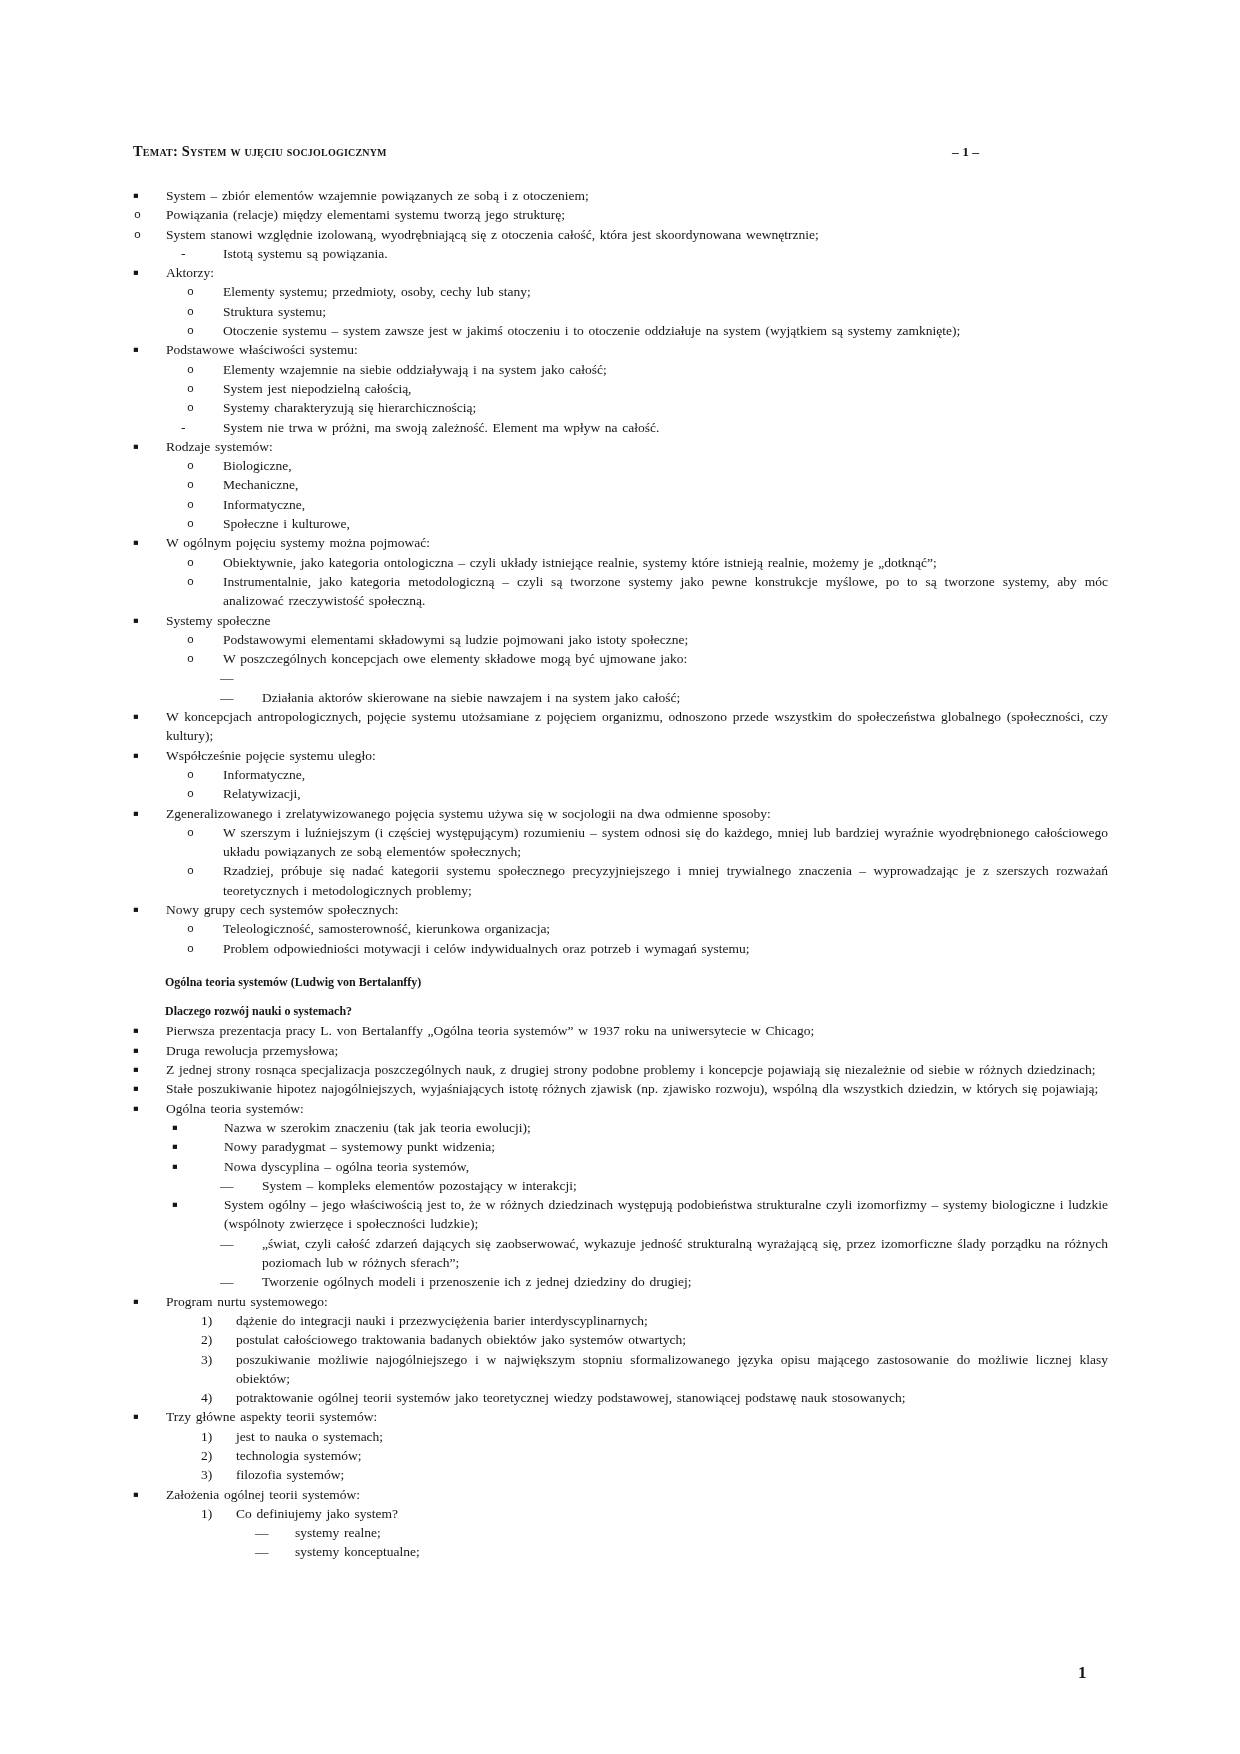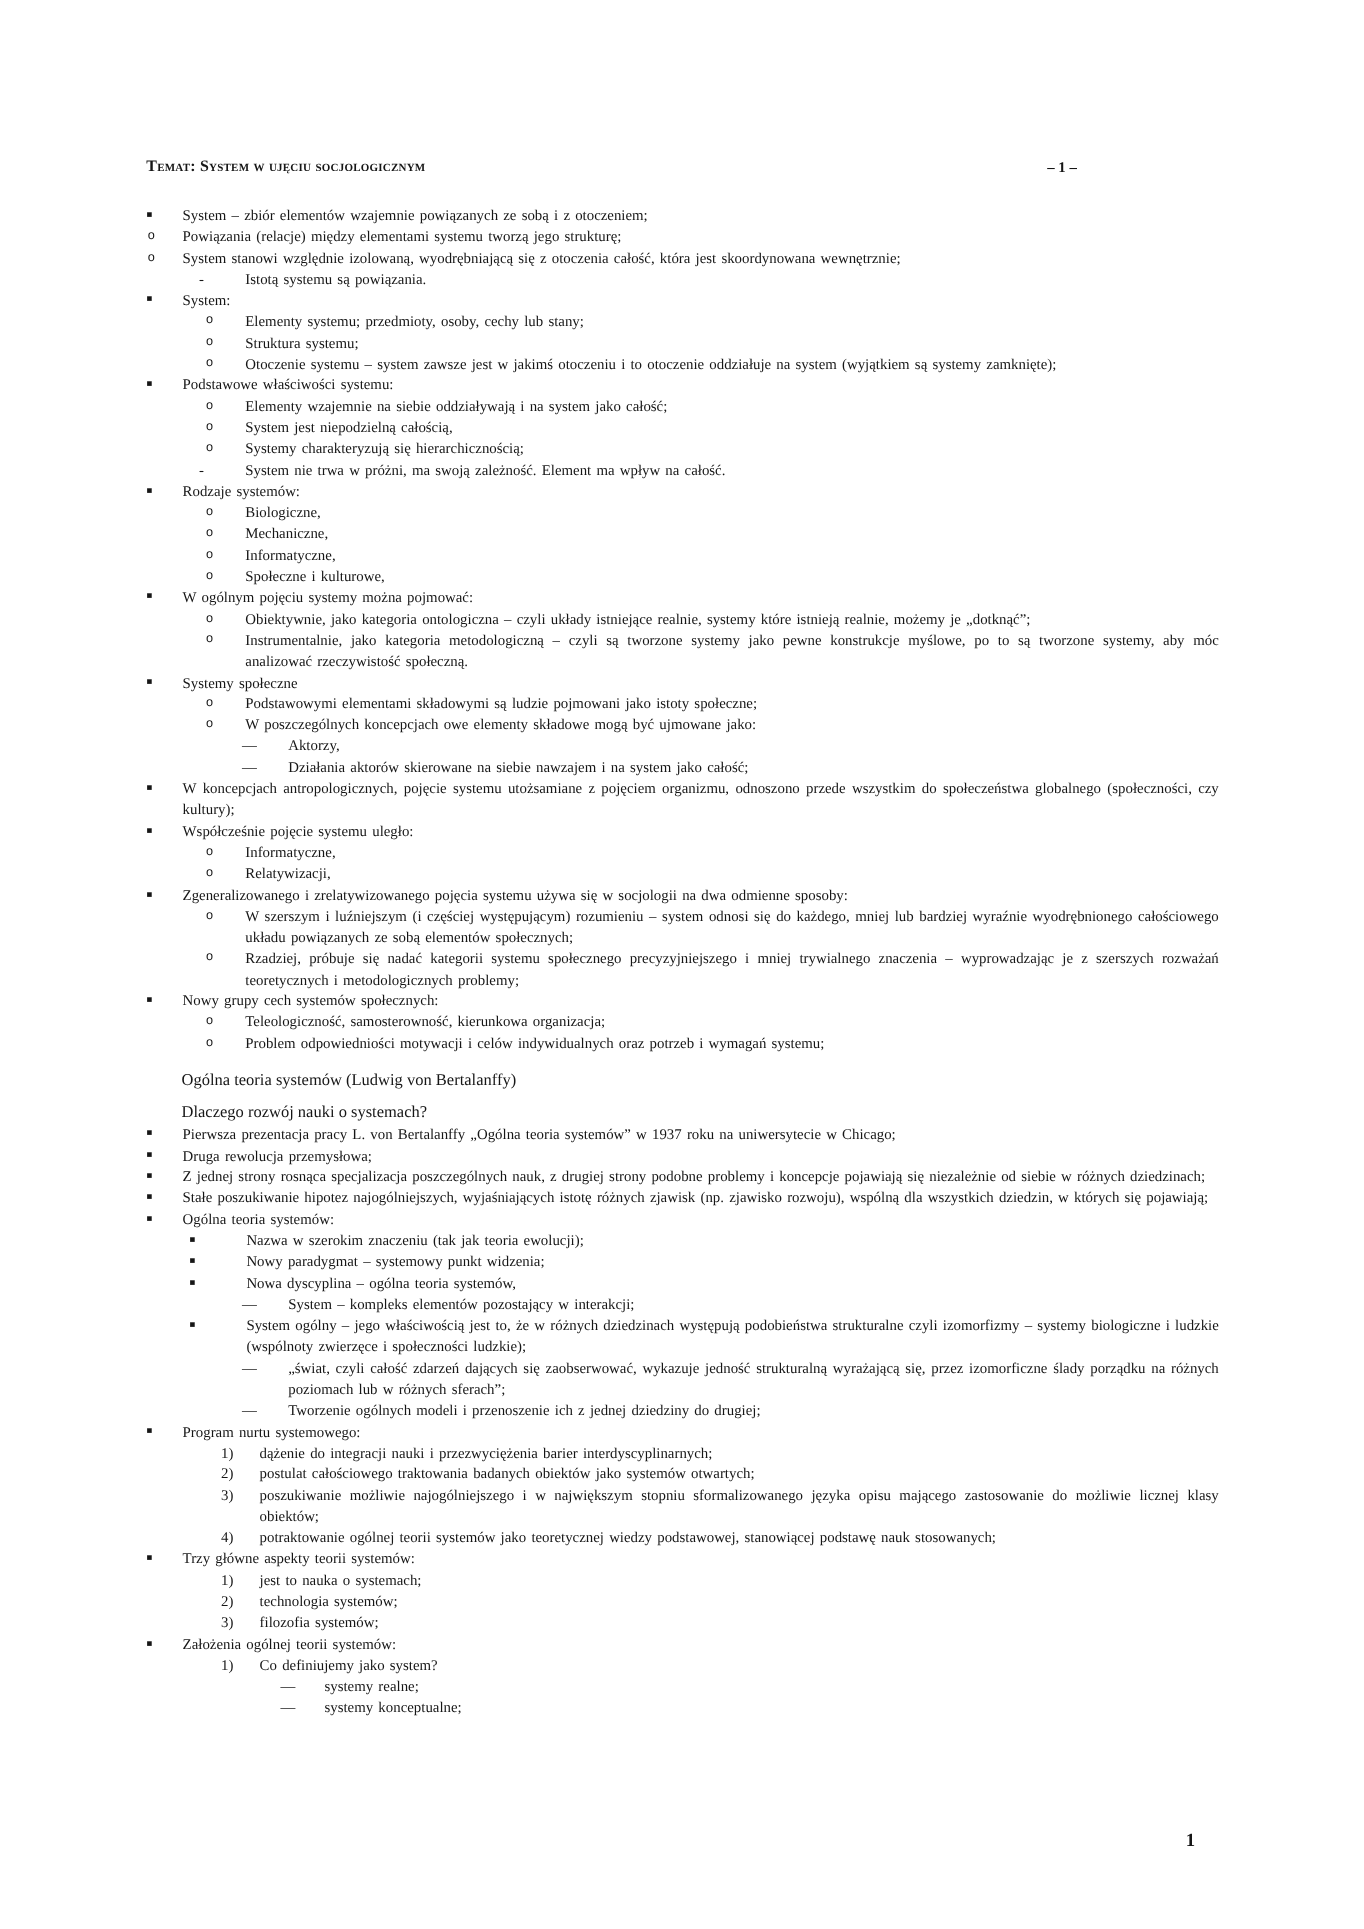--- a/index.html
+++ b/index.html
@@ -42,21 +42,21 @@
   .l2num  {padding-left:68px;}  .l2num  .marker{width:35px;}
   .l3     {padding-left:87px;}  .l3     .marker{width:42px;}
   .l4     {padding-left:122px;} .l4     .marker{width:40px;}
   
   .m-sq{font-family:"DejaVu Sans", sans-serif;font-size:8.5px;line-height:19.3px;}
   .m-o{font-family:"Liberation Mono", monospace;font-size:11.5px;line-height:19.3px;}
   .m-dash{font-size:13.5px;}
   .m-num{font-size:13.5px;}
   
   .item-heading{
-    font-weight:normal;font-size:15px;line-height:19.3px;
+    font-weight:bold;font-size:12px;line-height:19.3px;
     padding-left:32px;
   }
   .row + .item-heading{margin-top:15px;}
   .item-heading + .item-heading{margin-top:10px;}
   
   .ftr-page{
     position:absolute;left:1078px;top:1663px;
     font-weight:bold;font-size:17px;
   }
 </style>
@@ -81,21 +81,21 @@
       <div class="row l1o">
         <span class="marker m-o">o</span>
         <div class="txt">System stanowi względnie izolowaną, wyodrębniającą się z otoczenia całość, która jest skoordynowana wewnętrznie;</div>
       </div>
       <div class="row l2dash">
         <span class="marker m-dash">-</span>
         <div class="txt">Istotą systemu są powiązania.</div>
       </div>
       <div class="row l1">
         <span class="marker m-sq">▪</span>
-        <div class="txt">System:</div>
+        <div class="txt">Aktorzy:</div>
       </div>
       <div class="row l2o">
         <span class="marker m-o">o</span>
         <div class="txt">Elementy systemu; przedmioty, osoby, cechy lub stany;</div>
       </div>
       <div class="row l2o">
         <span class="marker m-o">o</span>
         <div class="txt">Struktura systemu;</div>
       </div>
       <div class="row l2o">
@@ -161,21 +161,20 @@
       <div class="row l2o">
         <span class="marker m-o">o</span>
         <div class="txt">Podstawowymi elementami składowymi są ludzie pojmowani jako istoty społeczne;</div>
       </div>
       <div class="row l2o">
         <span class="marker m-o">o</span>
         <div class="txt">W poszczególnych koncepcjach owe elementy składowe mogą być ujmowane jako:</div>
       </div>
       <div class="row l3">
         <span class="marker m-dash">—</span>
-        <div class="txt">Aktorzy,</div>
       </div>
       <div class="row l3">
         <span class="marker m-dash">—</span>
         <div class="txt">Działania aktorów skierowane na siebie nawzajem i na system jako całość;</div>
       </div>
       <div class="row l1">
         <span class="marker m-sq">▪</span>
         <div class="txt">W koncepcjach antropologicznych, pojęcie systemu utożsamiane z pojęciem organizmu, odnoszono przede wszystkim do społeczeństwa globalnego (społeczności, czy kultury);</div>
       </div>
       <div class="row l1">

